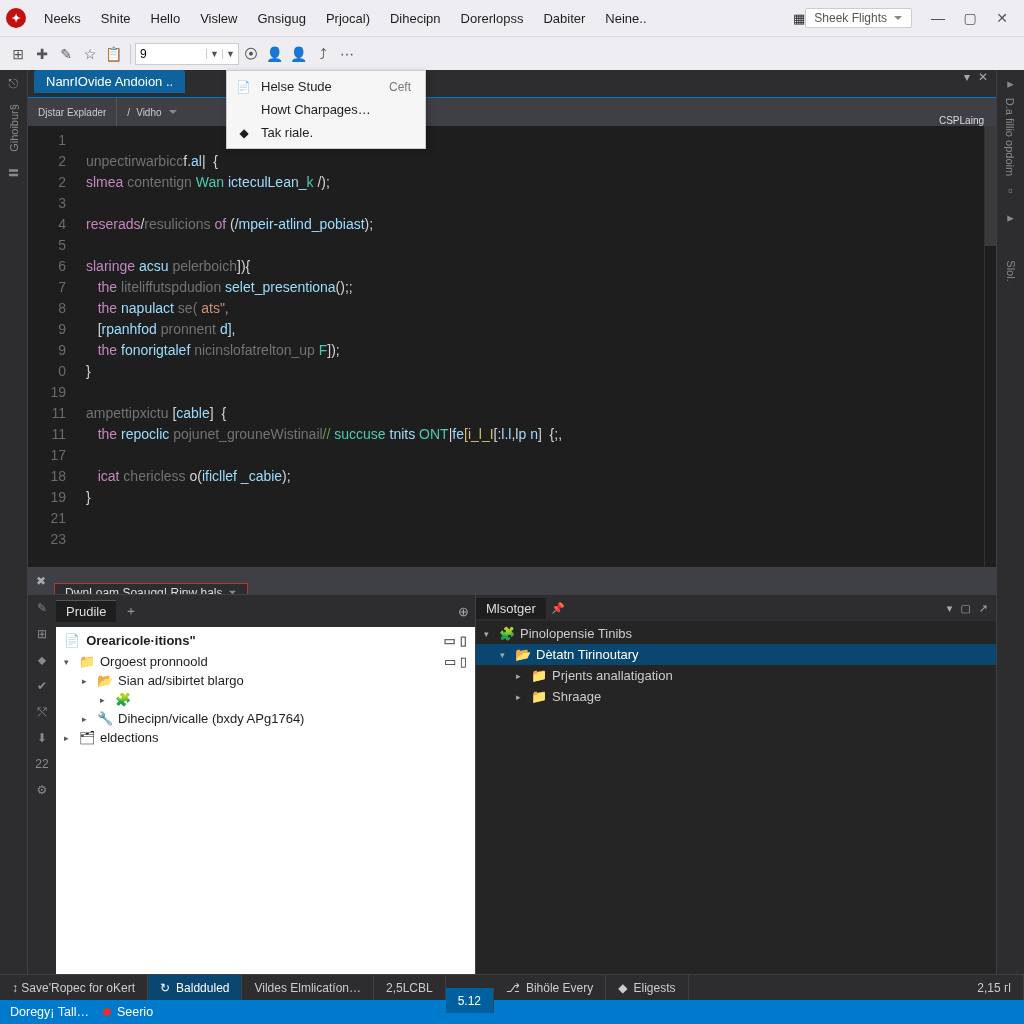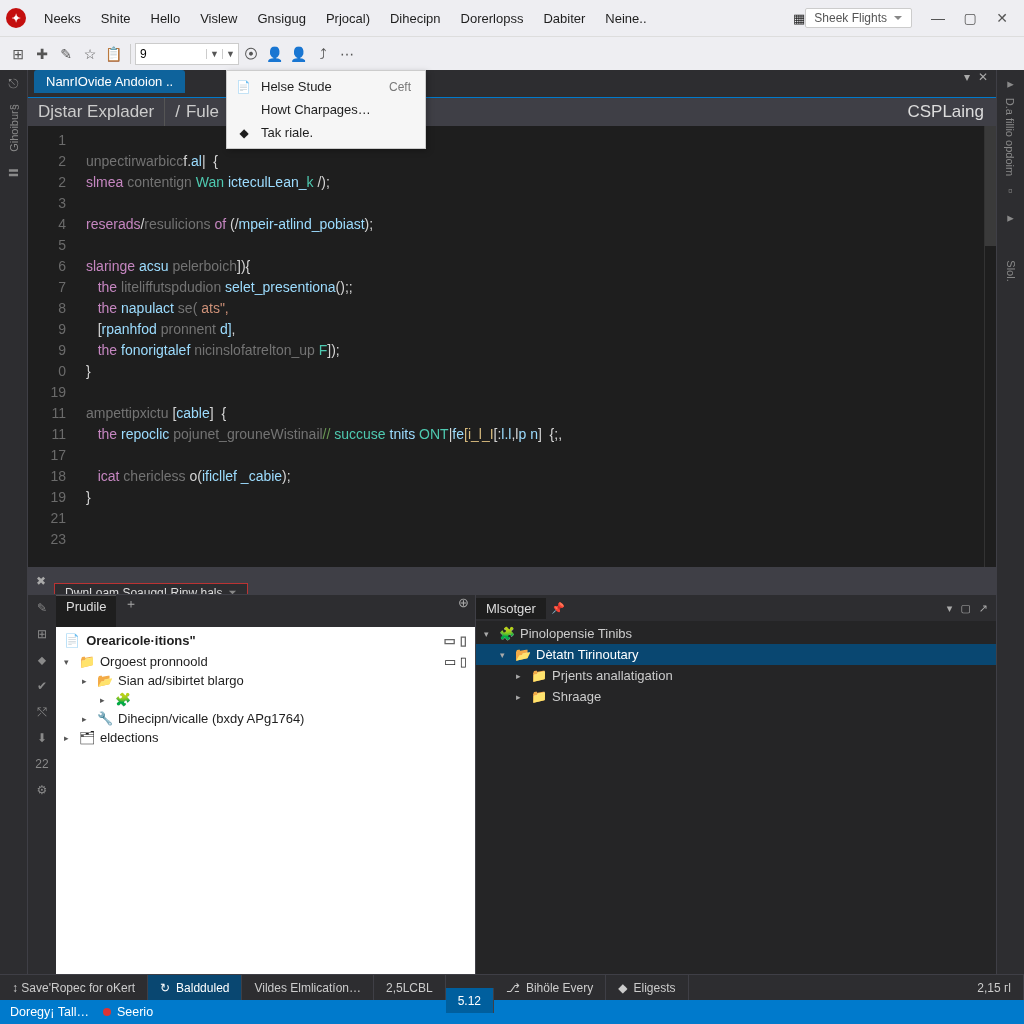--- a/index.html
+++ b/index.html
@@ -27,21 +27,21 @@
 .main { display:flex; height:calc(1024px - 36px - 34px - 26px - 24px); }
 .sidebar-l { width:28px; background:#2d2d30; display:flex; flex-direction:column; align-items:center; padding-top:6px; gap:10px; color:#8a8a8a; border-right:1px solid #3f3f46;}
 .sidebar-l .sic{ font-size:11px; transform:rotate(-90deg); white-space:nowrap; margin:20px 0;}
 .sidebar-l .sic2{ font-size:13px; }
 .sidebar-r { width:28px; background:#2d2d30; display:flex; flex-direction:column; align-items:center; padding-top:6px; gap:12px; color:#8a8a8a; border-left:1px solid #3f3f46;}
 .sidebar-r .rtxt{ font-size:11px; transform:rotate(90deg); white-space:nowrap; margin:28px 0;}
 .center { flex:1; display:flex; flex-direction:column; }
 .doctab-row{ height:28px; background:#2d2d30; display:flex; align-items:flex-start; border-bottom:1px solid #007acc;}
 .doctab{ background:#0e639c; color:#fff; padding:4px 12px; border-top-left-radius:3px; border-top-right-radius:3px; margin-left:6px; font-size:13px;}
 .doctab-row .tr { margin-left:auto; display:flex; gap:8px; padding-right:8px; color:#aaa; font-size:12px;}
-.navbar{ height:28px; background:#3f3f46; display:flex; align-items:center; color:#ccc; font-size:17px;}
+.navbar{ height:28px; background:#3f3f46; display:flex; align-items:flex-end; color:#ccc; font-size:10px;}
 .navbar .nitem{ padding:0 10px; display:flex; align-items:center; gap:6px; height:100%;}
 .navbar .nitem.first{ border-right:1px solid #555;}
 .navbar .nitem svg{width:10px;height:10px;}
 .navbar .rgn{ margin-left:auto; padding:0 12px; color:#ddd;}
 .editor{ flex:1; background:#1e1e1e; display:flex; font-family:Consolas,"Courier New",monospace; font-size:14px; overflow:hidden; position:relative;}
 .gutter{ width:50px; background:#1e1e1e; color:#6b6b6b; text-align:right; padding:4px 12px 0 0; line-height:21px;}
 .gutter div{height:21px;}
 .code{ flex:1; padding:4px 0 0 8px; line-height:21px; white-space:pre; color:#d4d4d4; position:relative;}
 .code .line{height:21px;}
 .kw{color:#c586c0;} .fn{color:#737373;} .id{color:#9cdcfe;} .str{color:#ce9178;}
@@ -50,21 +50,21 @@
 .scrollmap{ position:absolute; right:0; top:0; width:12px; height:100%; background:#1e1e1e; border-left:1px solid #333;}
 .scrollmap .th{ position:absolute; top:0; left:0; width:100%; height:120px; background:#3a3a3a;}
 .dbgbar{ height:27px; background:#3f3f46; display:flex; align-items:center; padding:0 8px; gap:8px;}
 .dbgbar .dcb{ border:1px solid #b33; background:#2d2d30; padding:2px 10px; color:#ddd; display:flex; align-items:center; gap:6px; font-size:12px;margin-top:24px;}
 .dbgbar .dcb svg{width:9px;height:9px;}
 .dbgbar .dx{ color:#aaa; font-size:12px;}
 .bottom{ height:380px; display:flex; border-top:1px solid #3f3f46;}
 .bl{ width:28px; background:#2d2d30; display:flex; flex-direction:column; align-items:center; padding-top:6px; gap:12px; color:#8a8a8a;}
 .bl .bic{font-size:12px;}
 .pane-l{ flex:0 0 420px; background:#252526; display:flex; flex-direction:column; border-right:1px solid #3f3f46;}
-.pane-l .ptab{ height:32px; background:#2d2d30; display:flex; }
+.pane-l .ptab{ height:32px; background:#2d2d30; display:flex; align-items:center;}
 .pane-l .ptab .t{ padding:3px 10px; background:#1e1e1e; color:#ddd; border-top:1px solid #555;}
 .pane-l .ptab .plus{ padding:0 8px; color:#aaa;}
 .pane-l .ptab .r{margin-left:auto; padding:0 6px; color:#aaa;}
 .tree-l{ flex:1; background:#fff; color:#1e1e1e; font-size:13px; overflow:auto; padding:2px 0;}
 .tree-l .hdr{ padding:4px 8px; display:flex; align-items:center; gap:6px; font-weight:600;}
 .tree-l .hdr .hr{margin-left:auto; display:flex; gap:4px; color:#666;}
 .tree-l .row{ padding:2px 8px 2px 8px; display:flex; align-items:center; gap:5px;}
 .tree-l .caret{ width:10px; font-size:9px; color:#555;}
 .tree-l .fic{ width:16px; text-align:center;}
 .pane-r{ flex:1; background:#252526; display:flex; flex-direction:column;}
@@ -159,21 +159,21 @@
         <span>▾</span>
         <span>✕</span>
       </div>
     </div>
     <div class="navbar">
       <div class="nitem first">
           <span>Djstar Explader</span>
         </div>
       <div class="nitem">
           <span>/</span>
-          <span>Fule</span>
+          <span>Vidho</span>
           <svg class="chev" viewBox="0 0 10 10">
             <path d="M1 3l4 4 4-4z"></path>
           </svg>
         </div>
       <div class="rgn">CSPLaing</div>
     </div>
     <div class="editor">
       <div class="gutter" id="gutter">
           <div>1</div>
           <div>2</div>

